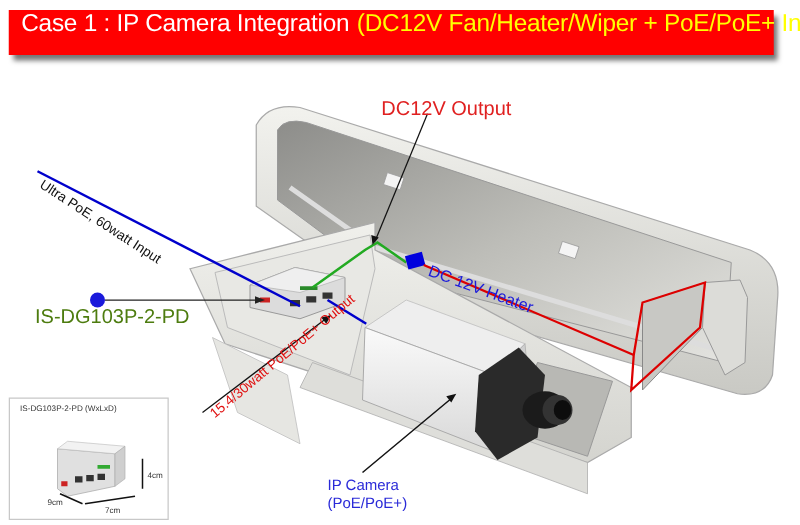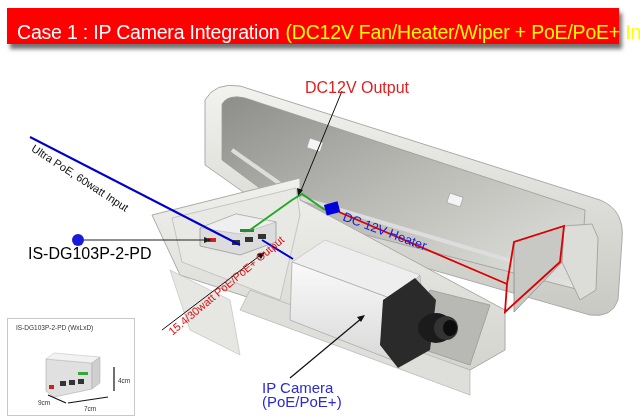--- a/index.html
+++ b/index.html
@@ -1,32 +1,32 @@
 <!DOCTYPE html>
 <html><head>
 <meta charset="utf-8">
 <style>
   html, body { margin: 0; padding: 0; background: #ffffff; }
   body { width: 640px; height: 420px; position: relative; overflow: hidden; font-family: "Liberation Sans", sans-serif; }
   .title-bar {
     position: absolute; left: 7px; top: 8px; width: 612px; height: 36px;
     background: #ff0000; box-shadow: 3px 5px 4px rgba(0,0,0,0.55);
-    display: flex; align-items: flex-end; padding-left: 10px; box-sizing: border-box;
+    display: flex; align-items: flex-start; padding-left: 10px; box-sizing: border-box;
     font-size: 19.5px; white-space: nowrap; letter-spacing: -0.2px;
   }
   .title-main { color: #ffffff; }
   .title-sub { color: #ffff00; margin-left: 6px; }
   svg.scene { position: absolute; left: 0; top: 0; }
   .lbl { position: absolute; white-space: nowrap; }
   .lbl-dc-out { left: 305px; top: 79px; font-size: 16px; color: #e02020; }
   .lbl-heater { left: 346px; top: 209px; font-size: 13px; color: #1a1adb; transform: rotate(20deg); transform-origin: left top; }
   .lbl-input { left: 36px; top: 142px; font-size: 11px; color: #111; transform: rotate(33deg); transform-origin: left top; }
-  .lbl-pd { left: 28px; top: 245px; font-size: 16px; color: #000000; }
+  .lbl-pd { left: 28px; top: 245px; font-size: 16px; color: #4d7c0f; }
   .lbl-poe-out { left: 166px; top: 328px; font-size: 11px; color: #e01010; transform: rotate(-40deg); transform-origin: left top; }
-  .lbl-cam { left: 262px; top: 381px; font-size: 15px; color: #2a2ad8; line-height: 14px; }
+  .lbl-cam { left: 262px; top: 381px; font-size: 12px; color: #2a2ad8; line-height: 14px; }
   .inset {
     position: absolute; left: 7px; top: 318px; width: 128px; height: 98px;
     border: 1px solid #c8c8c8; background: #ffffff; box-sizing: border-box;
   }
   .inset-title { position: absolute; left: 8px; top: 5px; font-size: 6.5px; color: #333; white-space: nowrap; }
   .dim { position: absolute; font-size: 6.5px; color: #333; }
 </style>
 </head>
 <body>
 

